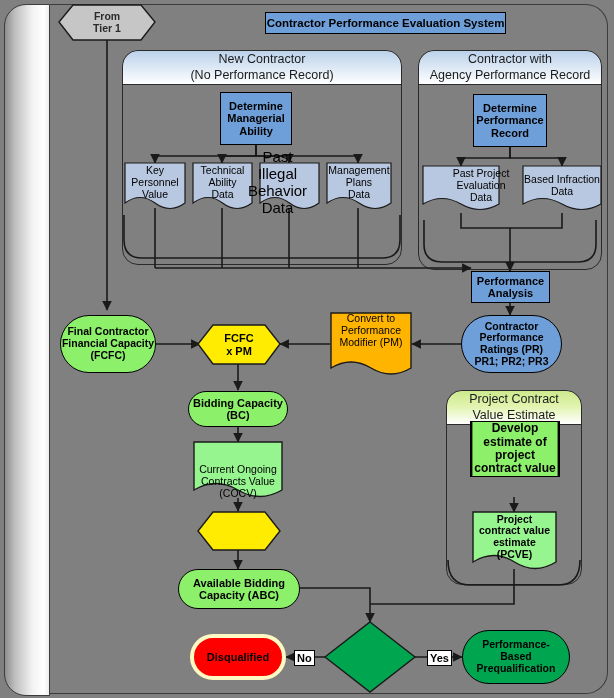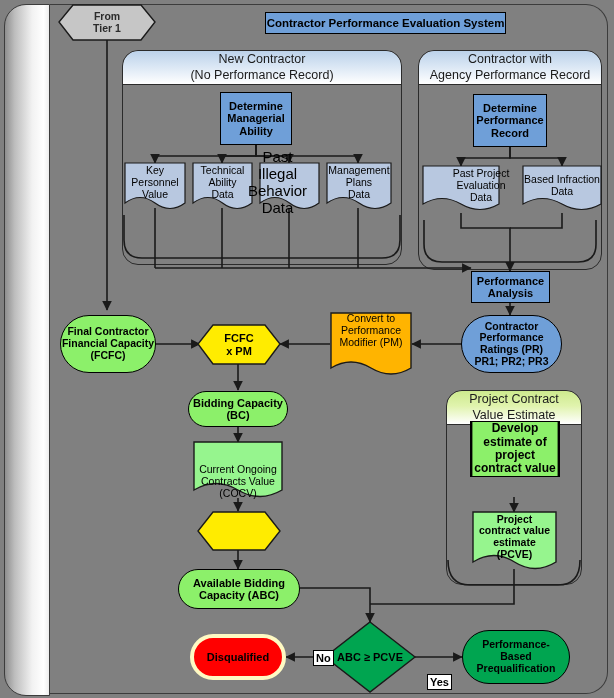--- a/index.html
+++ b/index.html
@@ -240,24 +240,23 @@
         background:#8cf06a;box-shadow:inset 7px 0 0 -5.6px #000, inset -7px 0 0 -5.6px #000;">Develop
 estimate of
 project
 contract value</div>
 
   <div class="ontop b" style="left:473px;top:512px;width:83px;height:50px;font-size:10.5px;white-space:pre-line;">Project
 contract value
 estimate
 (PCVE)</div>
 
-  <div class="ontop b" style="left:325px;top:640px;width:90px;height:34px;font-size:11px;">ABC ≥  PCVE</div>
 
   <div class="node red round b" style="left:190px;top:634px;width:96px;height:46px;font-size:11px;">Disqualified</div>
 
   <div class="node dgreen round b" style="left:462px;top:630px;width:108px;height:54px;font-size:10.5px;white-space:pre-line;color:#000;">Performance-
 Based
 Prequalification</div>
 
-  <div class="edgelabel" style="left:294px;top:650px;margin-left:19px;">No</div>
-  <div class="edgelabel" style="left:427px;top:650px;margin-top:24px;">Yes</div>
+  <div class="edgelabel" style="left:294px;top:650px;">No</div>
+  <div class="edgelabel" style="left:427px;top:650px;">Yes</div>
 
 </div>
 
 </body></html>

